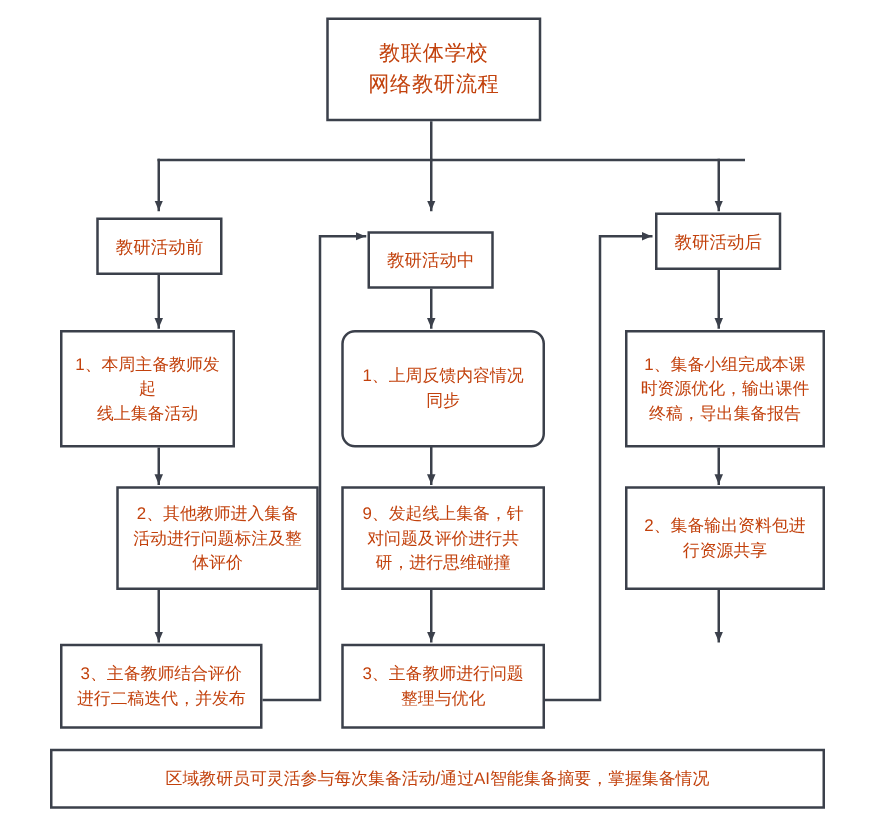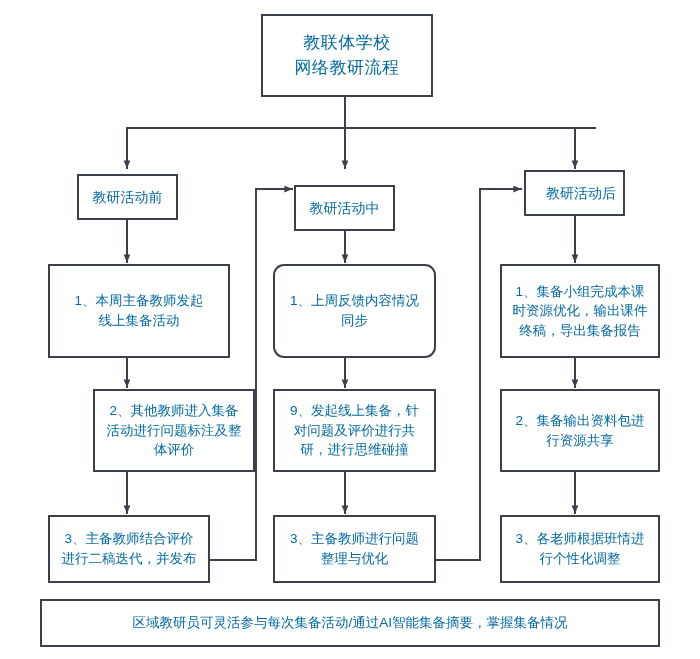--- a/index.html
+++ b/index.html
@@ -25,21 +25,21 @@
   }
   .node {
     position: absolute;
     box-sizing: border-box;
     border: 2px solid #3b404b;
     background: #ffffff;
     display: flex;
     align-items: center;
     justify-content: center;
     text-align: center;
-    color: #0369a1;
+    color: #c2410c;
     line-height: 1.45;
     padding: 4px 7px;
     z-index: 2;
   }
   .node-title {
     font-size: 17px;
     letter-spacing: 0.5px;
   }
   .node-phase {
     font-size: 14px;
@@ -97,25 +97,25 @@
     <span class="node-text">教联体学校
 网络教研流程</span>
   </div>
 
   <div class="node node-phase" style="left:77px; top:174px; width:101px; height:46px;align-items:center;">
     <span class="node-text">教研活动前</span>
   </div>
   <div class="node node-phase" style="left:294px; top:170px; width:101px; height:46px;margin-top:15px;">
     <span class="node-text">教研活动中</span>
   </div>
-  <div class="node node-phase" style="left:524px; top:170px; width:101px; height:46px;justify-content:flex-end;">
+  <div class="node node-phase" style="left:524px; top:170px; width:101px; height:46px;">
     <span class="node-text">教研活动后</span>
   </div>
 
-  <div class="node node-step" style="left:48px; top:264px; width:182px; height:94px;">
+  <div class="node node-step" style="left:48px; top:264px; width:140px; height:94px;">
     <span class="node-text">1、本周主备教师发起
 线上集备活动</span>
   </div>
   <div class="node node-step" style="left:48px; top:389px; width:162px; height:83px;margin-left:45px;">
     <span class="node-text">2、其他教师进入集备
 活动进行问题标注及整
 体评价</span>
   </div>
   <div class="node node-step" style="left:48px; top:515px; width:162px; height:68px;">
     <span class="node-text">3、主备教师结合评价
@@ -138,22 +138,18 @@
 
   <div class="node node-step" style="left:500px; top:264px; width:160px; height:94px;">
     <span class="node-text">1、集备小组完成本课
 时资源优化，输出课件
 终稿，导出集备报告</span>
   </div>
   <div class="node node-step" style="left:500px; top:389px; width:160px; height:83px;">
     <span class="node-text">2、集备输出资料包进
 行资源共享</span>
   </div>
-  <div class="node node-step" style="left:500px; top:515px; width:160px; height:68px;">
-    <span class="node-text">3、各老师根据班情进
-行个性化调整</span>
-  </div>
 
   <div class="node node-footer" style="left:40px; top:599px; width:620px; height:48px;">
     <span class="node-text">区域教研员可灵活参与每次集备活动/通过AI智能集备摘要，掌握集备情况</span>
   </div>
 
 </div>
 
 </body></html>

